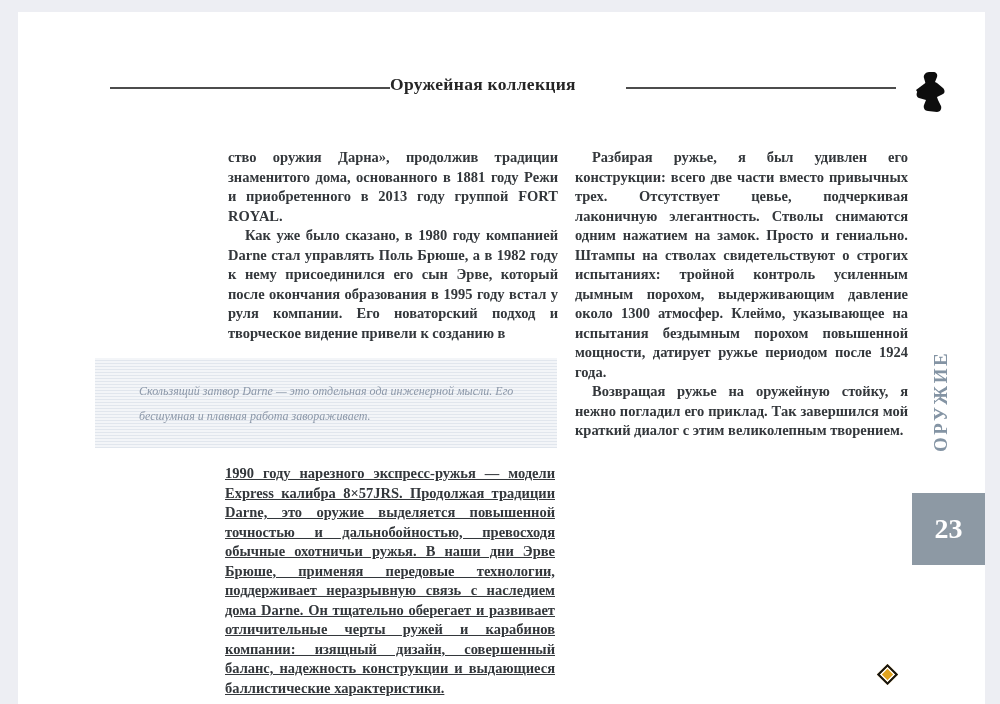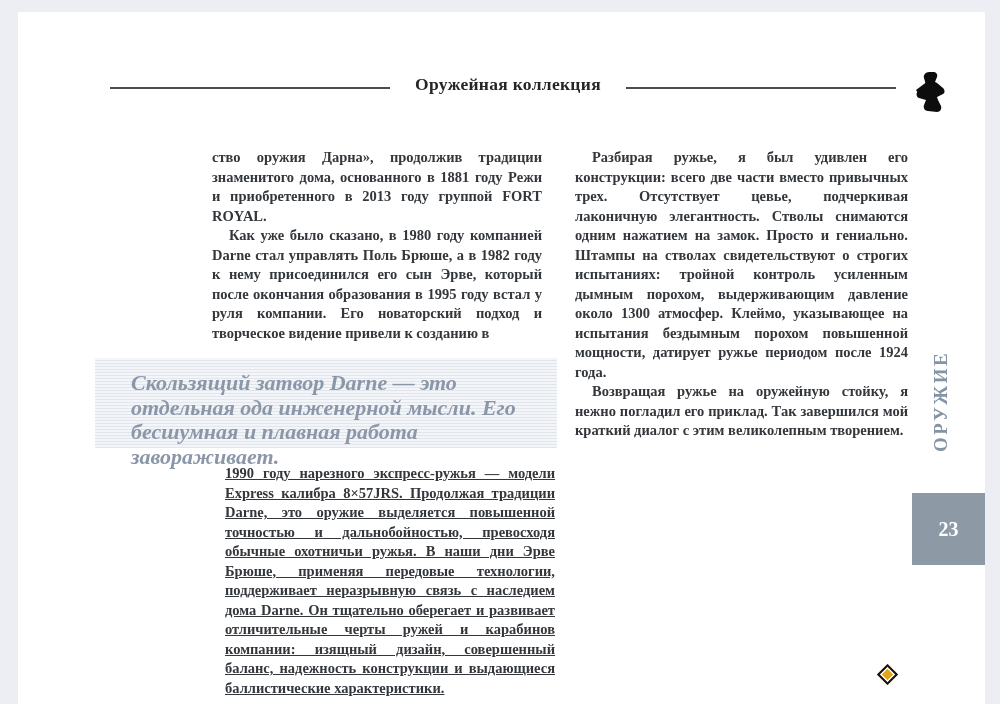--- a/index.html
+++ b/index.html
@@ -13,59 +13,59 @@
   .page{
     position:absolute;left:18px;top:12px;width:967px;height:692px;
     background:#ffffff;
   }
   
   .rule{position:absolute;height:2px;background:#4c4c4c;top:75px;}
   .rule-left{left:92px;width:280px;}
   .rule-right{left:608px;width:270px;}
   .page-title{
     position:absolute;left:372px;top:62px;width:236px;
-    text-align:center;font-size:17.5px;font-weight:700;color:#262626;
+    text-align:left;font-size:17.5px;font-weight:700;color:#262626;
     letter-spacing:.3px;white-space:nowrap;
   }
   .hunter-icon{position:absolute;left:894px;top:58px;width:34px;height:46px;}
   
   .col{position:absolute;width:330px;color:#33373b;}
   .col p{
     margin:0;text-align:justify;
     font-size:14.5px;line-height:19.5px;font-weight:600;
   }
   .col p.indent{text-indent:17px;}
-  .col-left-top{left:194px;top:136px;}
+  .col-left-top{left:210px;top:136px;}
   .col-left-bottom{left:207px;top:452px;text-decoration:underline;}
   .col-right{left:557px;top:136px;width:333px;}
   
   .pull-quote{
     position:absolute;left:77px;top:346px;width:462px;height:90px;
     background:repeating-linear-gradient(180deg,
       #f3f5f8 0px,#f3f5f8 2px,#e1e6ed 2px,#e1e6ed 3px);
     box-sizing:border-box;
     padding:13px 18px 0 36px;
   }
   .pull-quote .q-text{
-    font-style:italic;font-weight:700;
-    font-size:22px;line-height:24.5px;
-    color:#8b97a8;margin:0;
+    font-style:italic;font-weight:400;
+    font-size:12px;line-height:24.5px;
+    color:#8b97a8;margin:8px;
   }
   
   .vertical-label{
     position:absolute;left:912px;top:330px;height:118px;width:30px;
     writing-mode:vertical-rl;transform:rotate(180deg);
     font-size:19px;font-weight:700;letter-spacing:2.5px;
     color:#8494a4;text-align:center;
   }
   .page-num-badge{
     position:absolute;left:894px;top:481px;width:73px;height:72px;
     background:#8d99a4;color:#ffffff;
     display:flex;align-items:center;justify-content:center;
-    font-size:20px;font-weight:700;
+    font-size:28px;font-weight:700;
   }
   
   .diamond-mark{
     position:absolute;left:862px;top:655px;width:11px;height:11px;
     background:#e2a41e;
     border:2px solid #141414;
     box-shadow:inset 0 0 0 1.5px #ffffff;
     transform:rotate(45deg);
   }
 </style>

